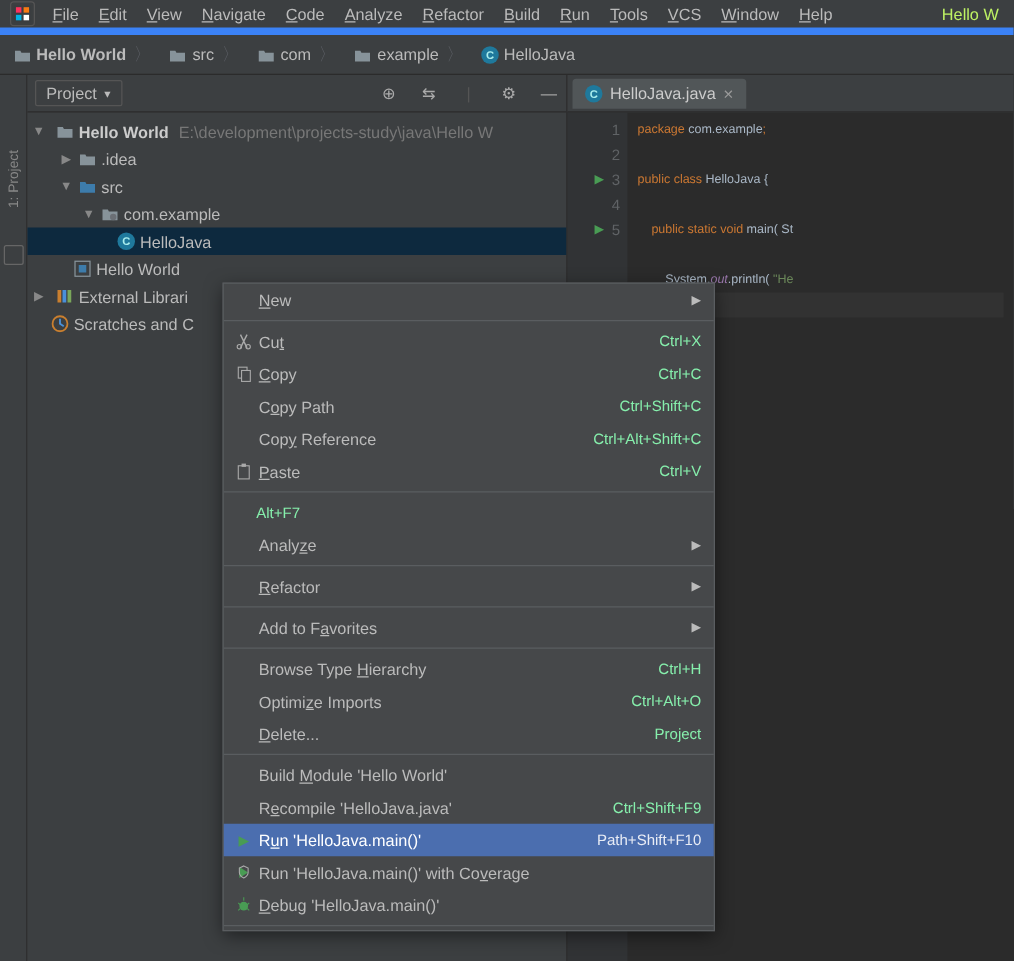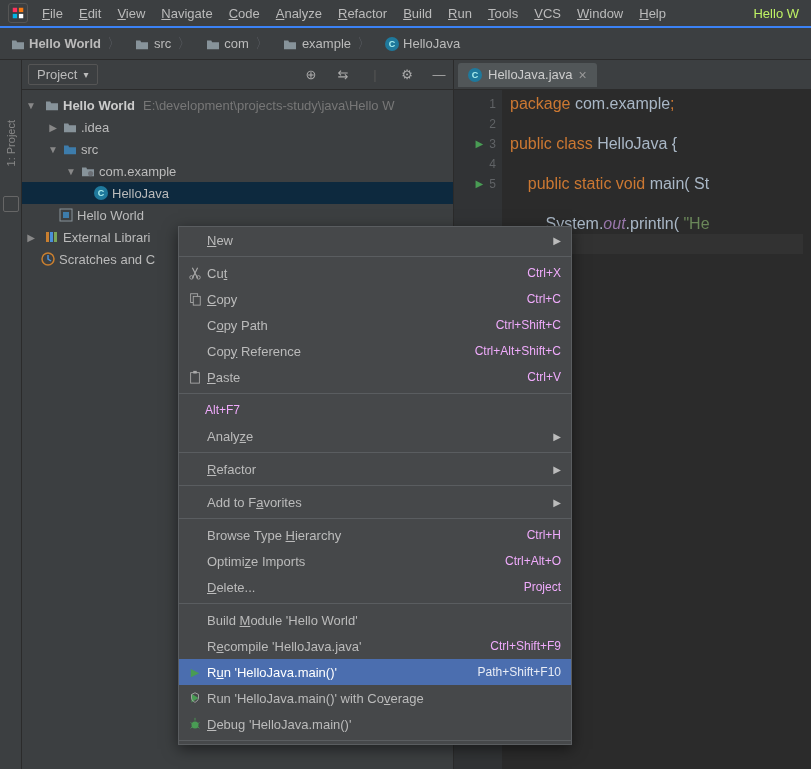--- a/index.html
+++ b/index.html
@@ -1,18 +1,18 @@
 <!DOCTYPE html>
 <html><head>
 <meta charset="utf-8">
 <style>
 * { margin: 0; padding: 0; box-sizing: border-box; font-family: "Segoe UI", Arial, sans-serif; }
 body { background: #3c3f41; color: #bbbbbb; font-size: 13px; width: 811px; height: 769px; overflow: hidden; position: relative; }
 
-.menubar { display: flex; align-items: center; height: 28px; background: #3c3f41; border-bottom: 2px solid #3b82f6; padding: 0 4px; }
+.menubar { display: flex; align-items: center; height: 28px; background: #3c3f41; border-bottom: 6px solid #3b82f6; padding: 0 4px; }
 .menubar .logo { width: 20px; height: 20px; background: #3c3f41; border: 1px solid #555; border-radius: 3px; margin: 0 6px 0 4px; display:flex; align-items:center; justify-content:center; }
 .menubar .logo svg { width:14px; height:14px; }
 .menubar .mitem { padding: 4px 8px; cursor: default; color:#bbb; }
 .menubar .mitem .ul { text-decoration: underline; }
 .menubar .rtitle { margin-left: auto; padding: 4px 8px; color:#bef264; }
 
 .navbar { display: flex; align-items: center; height: 32px; background: #3c3f41; padding: 0 6px; gap:4px; border-bottom:1px solid #2b2b2b; }
 .crumb { display:flex; align-items:center; gap:4px; padding:3px 4px; color:#bbb; }
 .crumb .sep { color:#5a5d63; margin:0 2px; font-size:14px; }
 .folder-ic { width:14px; height:12px; display:inline-block; }
@@ -41,36 +41,36 @@
 .tree-ic { width:15px; height:14px; display:inline-flex; align-items:center; justify-content:center; }
 
 .editor { flex:1; background:#2b2b2b; display:flex; flex-direction:column; }
 .edtabs { display:flex; height:30px; background:#3c3f41; border-bottom:1px solid #2b2b2b; align-items:center; padding-left:4px; }
 .edtab { display:flex; align-items:center; gap:6px; background:#515658; padding:4px 10px; border-radius:3px 3px 0 0; color:#ccc; }
 .edtab .close { color:#999; font-size:14px; }
 .edbody { display:flex; flex:1; }
 .gut { width:48px; background:#313335; color:#606366; font-size:12px; text-align:right; padding:4px 6px 0 0; line-height:20px; }
 .gut .gline { display:flex; justify-content:flex-end; align-items:center; gap:6px; height:20px; }
 .gut .play { color:#499c54; font-size:10px; }
-.code { flex:1; padding:4px 8px; font-family:"Consolas","Menlo",monospace; font-size:16px; line-height:20px; white-space:pre; }
+.code { flex:1; padding:4px 8px; font-family:"Consolas","Menlo",monospace; font-size:10px; line-height:20px; white-space:pre; }
 .code .caret-line { background:#323232; display:block; }
 .kw { color:#cc7832; }
 .id { color:#a9b7c6; }
 .cls { color:#a9b7c6; }
 .str { color:#6a8759; }
 .sta { color:#9876aa; font-style:italic; }
 .pkg { color:#a9b7c6; }
 .semi{ color:#cc7832; }
 
 .ctxmenu { position:absolute; left:178px; top:226px; width:394px; background:#46484a; border:1px solid #5a5d60; box-shadow:0 4px 14px rgba(0,0,0,.5); font-size:13px; }
 .ctxmenu .mi { display:flex; align-items:center; height:26px; padding:0 10px 0 6px; color:#bbb; }
 .ctxmenu .mi .micon { width:20px; display:flex; align-items:center; justify-content:center; color:#aaa; font-size:13px; }
 .ctxmenu .mi .mlabel { flex:1; padding-left:2px; }
 .ctxmenu .mi .mlabel .ul { text-decoration: underline; }
-.ctxmenu .mi .msc { color:#f0abfc; font-size:12px; }
+.ctxmenu .mi .msc { color:#86efac; font-size:12px; }
 .ctxmenu .mi .arrow { color:#bbb; font-size:10px; }
 .ctxmenu .mi.sel { background:#4b6eaf; color:#fff; }
 .ctxmenu .mi.sel .msc { color:#e8ecf5; }
 .ctxmenu .sep { height:1px; background:#5a5d60; margin:3px 0; }
 .run-ic { color:#499c54; font-size:11px; }
 .bug-ic { width:14px; height:14px; }
 .cov-ic { width:14px; height:14px; }
 </style>
 </head>
 <body>

